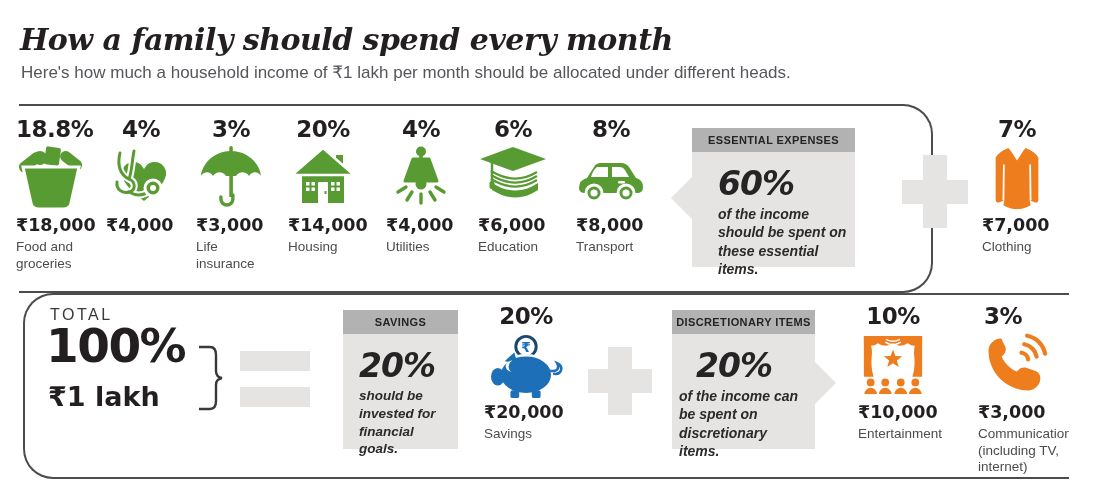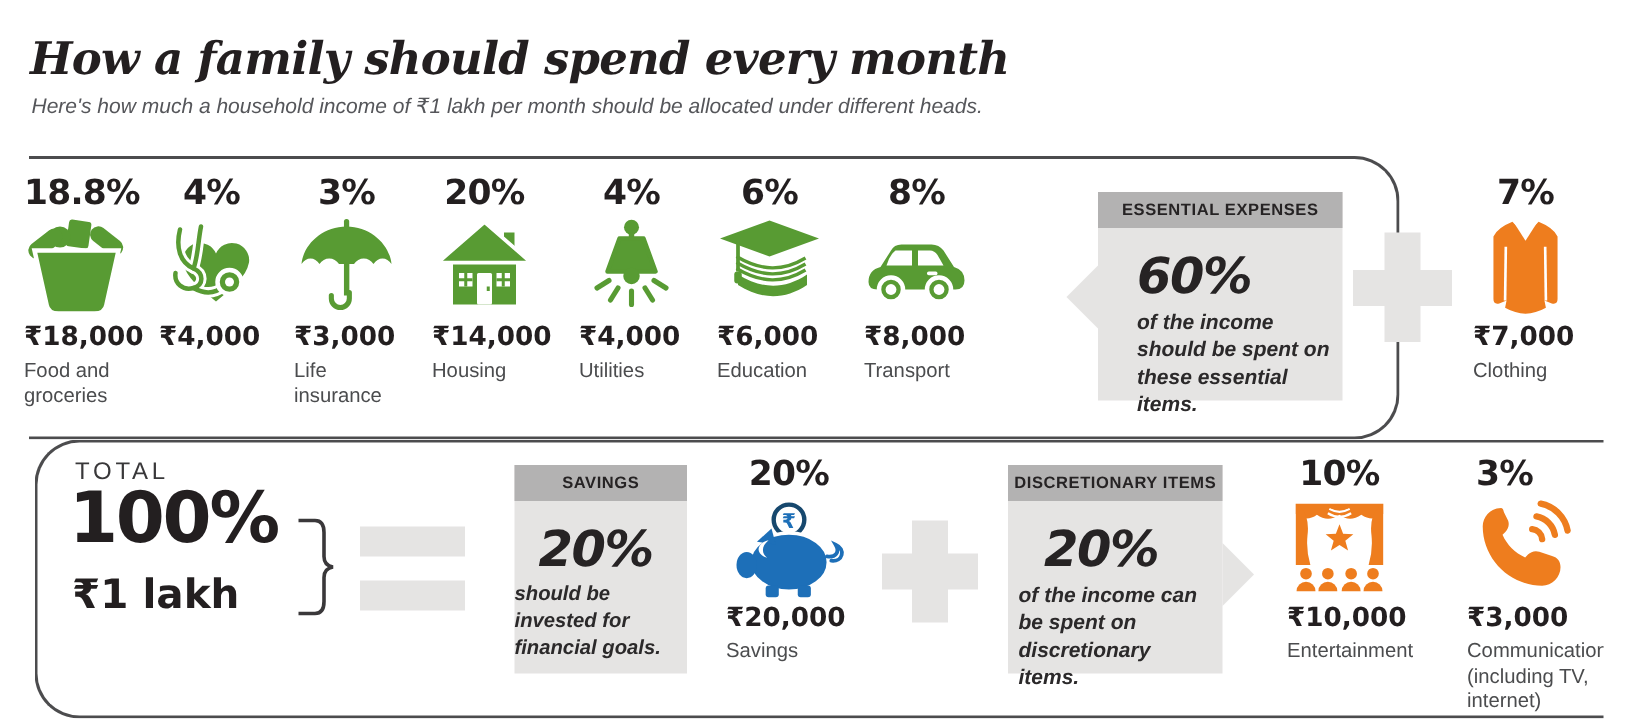--- a/index.html
+++ b/index.html
@@ -4,42 +4,42 @@
 <style>
   :root{
     --green:#589b33; --orange:#ee7d1e; --blue:#1d6fb8;
     --ink:#231f20; --label:#4b4c4e; --ltgray:#e5e4e3; --taggray:#b3b2b2; --line:#4c4c4e;
   }
   html,body{margin:0;padding:0;background:#fff;}
   .stage{position:relative;width:1069px;height:482px;background:#fff;overflow:hidden;
          font-family:"Liberation Sans","DejaVu Sans",sans-serif;color:var(--ink);}
   .title{position:absolute;left:20px;top:22px;font-family:"DejaVu Serif",serif;
          font-weight:bold;font-style:italic;font-size:30px;letter-spacing:-0.5px;color:#231f20;}
-  .subtitle{position:absolute;left:21px;top:62px;font-style:italic;font-size:14px;color:#55565a;}
+  .subtitle{position:absolute;left:21px;top:62px;font-size:17px;color:#55565a;}
   .box-top{position:absolute;left:19px;top:104px;width:912px;height:185px;
            border:2px solid var(--line);border-left:none;border-radius:0 30px 30px 0;}
   .box-bottom{position:absolute;left:23px;top:293px;width:1090px;height:182px;
            border:2px solid var(--line);border-right:none;border-radius:30px 0 0 30px;}
   .cat{position:absolute;width:92px;}
   .cat .pct{width:70px;text-align:center;font-family:"DejaVu Sans",sans-serif;
             font-weight:800;font-size:23px;letter-spacing:-0.5px;color:var(--ink);}
   .cat.wide .pct{width:84px;}
   .cat .icon{margin-top:3px;height:68px;}
   .cat .amount{font-family:"DejaVu Sans",sans-serif;font-weight:800;font-size:17.5px;margin-top:2px;color:var(--ink);}
   .cat .label{font-size:13.5px;color:var(--label);margin-top:4px;line-height:1.24;width:84px;}
   .cat.comm .label{width:116px;}
   .callout{position:absolute;background:var(--ltgray);z-index:3;}
   .callout .tag{background:var(--taggray);text-align:center;font-size:11px;font-weight:700;
                 letter-spacing:0.4px;padding:6px 2px;color:#262324;}
   .callout .big{font-style:italic;font-weight:800;font-size:33px;letter-spacing:-1px;
                 padding:12px 0 0 26px;font-family:"DejaVu Sans",sans-serif;color:#262324;}
   .callout .desc{font-style:italic;font-weight:700;font-size:14px;line-height:1.32;
                  padding:2px 8px 0 26px;color:#2b292a;}
   .callout.sav .big{padding-left:16px;}
-  .callout.sav .desc{padding-left:0;font-size:13.5px;}
+  .callout.sav .desc{padding-left:16px;font-size:13.5px;}
   .callout.disc .big{padding-left:24px;}
   .callout.disc .desc{padding-left:7px;}
   .callout.ess::before{content:"";position:absolute;left:-21px;top:49px;width:0;height:0;
       border-top:21px solid transparent;border-bottom:21px solid transparent;border-right:21px solid var(--ltgray);}
   .callout.disc::after{content:"";position:absolute;right:-21px;top:52px;width:0;height:0;
       border-top:21px solid transparent;border-bottom:21px solid transparent;border-left:21px solid var(--ltgray);}
   .plus{position:absolute;z-index:4;}
   .plus::before{content:"";position:absolute;left:50%;top:0;transform:translateX(-50%);
       width:24px;height:100%;background:var(--ltgray);}
   .plus::after{content:"";position:absolute;top:50%;left:0;transform:translateY(-50%);
@@ -198,21 +198,21 @@
         <circle cx="18" cy="41" r="8" fill="#589b33" stroke="#fff" stroke-width="3"></circle>
         <circle cx="18" cy="41" r="3.6" fill="#fff"></circle>
         <circle cx="50" cy="41" r="8" fill="#589b33" stroke="#fff" stroke-width="3"></circle>
         <circle cx="50" cy="41" r="3.6" fill="#fff"></circle>
       </svg>
     </div>
     <div class="amount">₹8,000</div>
     <div class="label">Transport</div>
   </div>
 
-  <div class="callout ess" style="left:732px;top:128px;width:163px;height:139px">
+  <div class="callout ess" style="left:692px;top:128px;width:163px;height:139px">
     <div class="tag">ESSENTIAL EXPENSES</div>
     <div class="big">60%</div>
     <div class="desc">of the income should be spent on these essential items.</div>
   </div>
 
   <div class="plus" style="left:902px;top:155px;width:66px;height:73px"></div>
 
   <div class="cat" style="left:982px;top:116px">
     <div class="pct">7%</div>
     <div class="icon">

